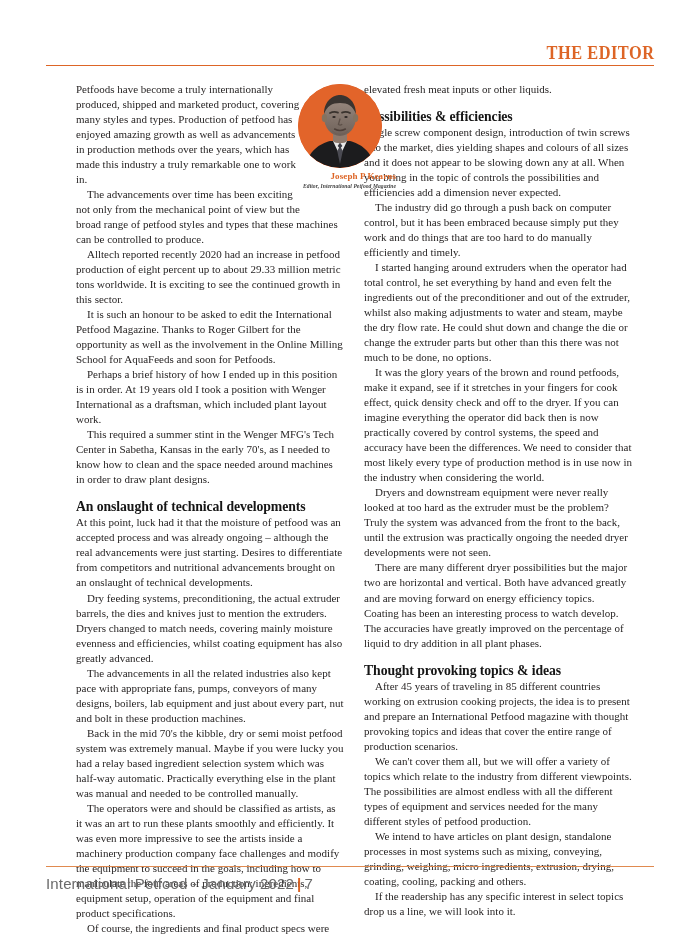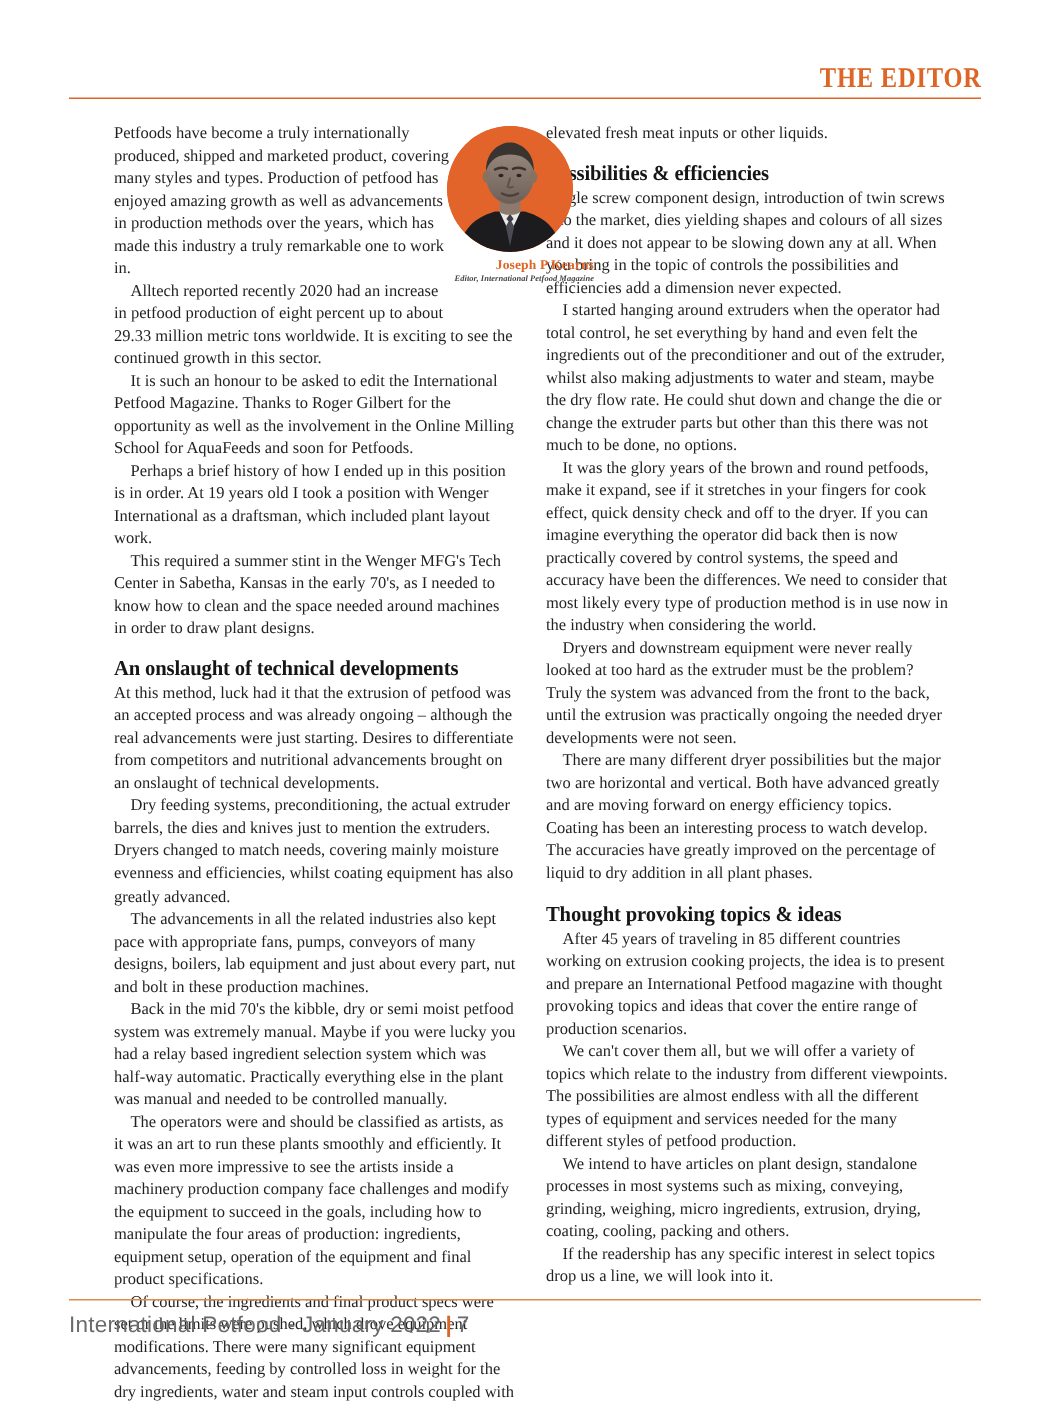--- a/index.html
+++ b/index.html
@@ -241,37 +241,39 @@
     </div>
     <div class="portrait-name">Joseph P Kearns</div>
     <div class="portrait-role">Editor, International Petfood Magazine</div>
   </div>
 
   <div class="columns">
 
     <div class="col col-left">
       <div class="float-shim"></div>
       <p>Petfoods have become a truly internationally produced, shipped and marketed product, covering many styles and types. Production of petfood has enjoyed amazing growth as well as advancements in production methods over the years, which has made this industry a truly remarkable one to work in.</p>
+      <p class="indent">The advancements over time has been exciting not only from the mechanical point of view but the broad range of petfood styles and types that these machines can be controlled to produce.</p>
       <p class="indent">Alltech reported recently 2020 had an increase in petfood production of eight percent up to about 29.33 million metric tons worldwide. It is exciting to see the continued growth in this sector.</p>
       <p class="indent">It is such an honour to be asked to edit the International Petfood Magazine. Thanks to Roger Gilbert for the opportunity as well as the involvement in the Online Milling School for AquaFeeds and soon for Petfoods.</p>
       <p class="indent">Perhaps a brief history of how I ended up in this position is in order. At 19 years old I took a position with Wenger International as a draftsman, which included plant layout work.</p>
       <p class="indent">This required a summer stint in the Wenger MFG's Tech Center in Sabetha, Kansas in the early 70's, as I needed to know how to clean and the space needed around machines in order to draw plant designs.</p>
       <h2>An onslaught of technical developments</h2>
-      <p>At this method, luck had it that the extrusion of petfood was an accepted process and was already ongoing – although the real advancements were just starting.  Desires to differentiate from competitors and nutritional advancements brought on an onslaught of technical developments.</p>
+      <p>At this point, luck had it that the moisture of petfood was an accepted process and was already ongoing – although the real advancements were just starting.  Desires to differentiate from competitors and nutritional advancements brought on an onslaught of technical developments.</p>
       <p class="indent">Dry feeding systems, preconditioning, the actual extruder barrels, the dies and knives just to mention the extruders. Dryers changed to match needs, covering mainly moisture evenness and efficiencies, whilst coating equipment has also greatly advanced.</p>
       <p class="indent">The advancements in all the related industries also kept pace with appropriate fans, pumps, conveyors of many designs, boilers, lab equipment and just about every part, nut and bolt in these production machines.</p>
       <p class="indent">Back in the mid 70's the kibble, dry or semi moist petfood system was extremely manual. Maybe if you were lucky you had a relay based ingredient selection system which was half-way automatic. Practically everything else in the plant was manual and needed to be controlled manually.</p>
       <p class="indent">The operators were and should be classified as artists, as it was an art to run these plants smoothly and efficiently. It was even more impressive to see the artists inside a machinery production company face challenges and modify the equipment to succeed in the goals, including how to manipulate the four areas of production: ingredients, equipment setup, operation of the equipment and final product specifications.</p>
       <p class="indent">Of course, the ingredients and final product specs were set or the limits were pushed, which drove equipment modifications. There were many significant equipment advancements, feeding by controlled loss in weight for the dry ingredients, water and steam input controls coupled with preconditioning designs allowing</p>
     </div>
 
     <div class="col col-right">
       <p>elevated fresh meat inputs or other liquids.</p>
       <h2>Possibilities &amp; efficiencies</h2>
       <p>Single screw component design, introduction of twin screws into the market, dies yielding shapes and colours of all sizes and it does not appear to be slowing down any at all. When you bring in the topic of controls the possibilities and efficiencies add a dimension never expected.</p>
+      <p class="indent">The industry did go through a push back on computer control, but it has been embraced because simply put they work and do things that are too hard to do manually efficiently and timely.</p>
       <p class="indent">I started hanging around extruders when the operator had total control, he set everything by hand and even felt the ingredients out of the preconditioner and out of the extruder, whilst also making adjustments to water and steam, maybe the dry flow rate. He could shut down and change the die or change the extruder parts but other than this there was not much to be done, no options.</p>
       <p class="indent">It was the glory years of the brown and round petfoods, make it expand, see if it stretches in your fingers for cook effect, quick density check and off to the dryer.  If you can imagine everything the operator did back then is now practically covered by control systems, the speed and accuracy have been the differences.  We need to consider that most likely every type of production method is in use now in the industry when considering the world.</p>
       <p class="indent">Dryers and downstream equipment were never really looked at too hard as the extruder must be the problem? Truly the system was advanced from the front to the back, until the extrusion was practically ongoing the needed dryer developments were not seen.</p>
       <p class="indent">There are many different dryer possibilities but the major two are horizontal and vertical.  Both have advanced greatly and are moving forward on energy efficiency topics.  Coating has been an interesting process to watch develop. The accuracies have greatly improved on the percentage of liquid to dry addition in all plant phases.</p>
       <h2>Thought provoking topics &amp; ideas</h2>
       <p class="indent">After 45 years of traveling in 85 different countries working on extrusion cooking projects, the idea is to present and prepare an International Petfood magazine with thought provoking topics and ideas that cover the entire range of production scenarios.</p>
       <p class="indent">We can't cover them all, but we will offer a variety of topics which relate to the industry from different viewpoints. The possibilities are almost endless with all the different types of equipment and services needed for the many different styles of petfood production.</p>
       <p class="indent">We intend to have articles on plant design, standalone processes in most systems such as mixing, conveying, grinding, weighing, micro ingredients, extrusion, drying, coating, cooling, packing and others.</p>
       <p class="indent">If the readership has any specific interest in select topics drop us a line, we will look into it.</p>
     </div>

